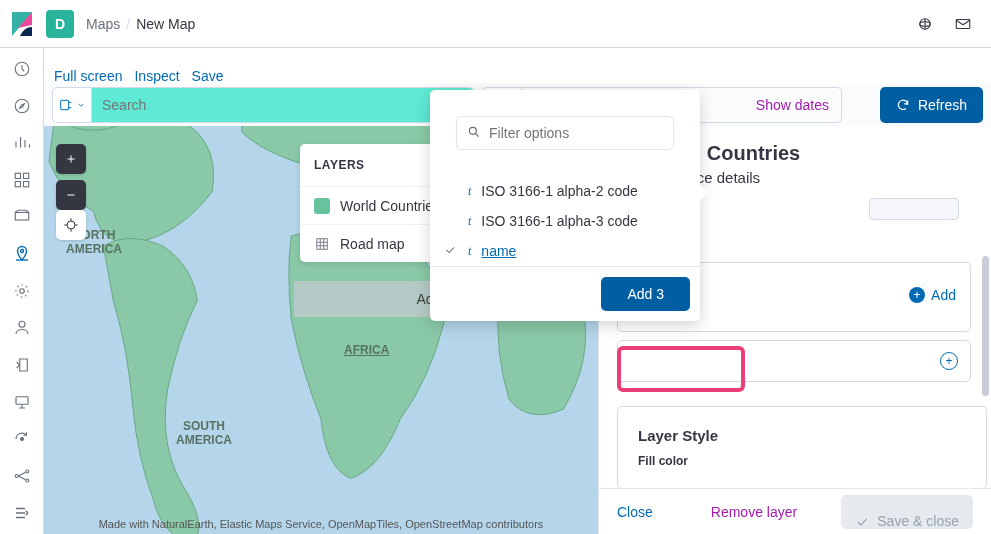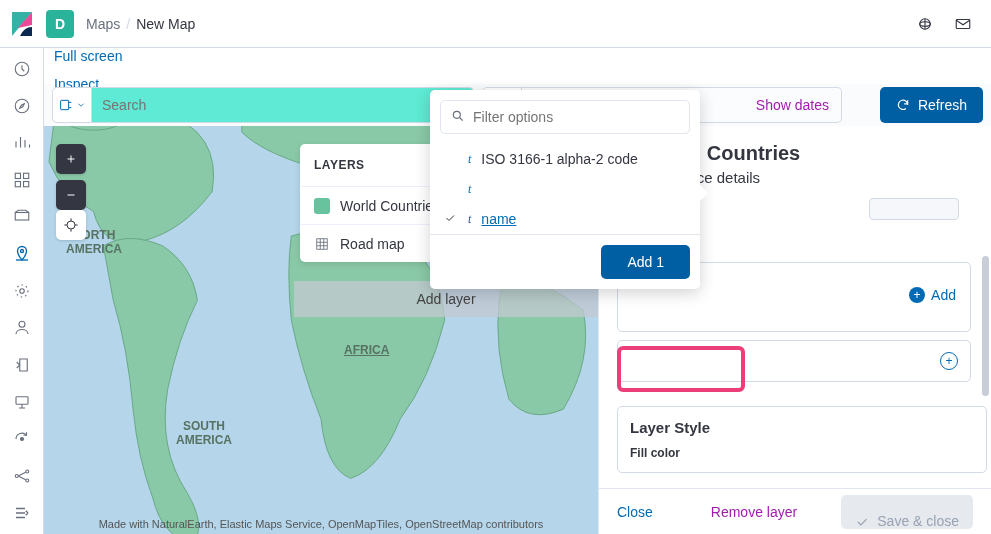--- a/index.html
+++ b/index.html
@@ -19,21 +19,21 @@
 
 .left-rail { position: absolute; top: 48px; left: 0; width: 44px; bottom: 0; border-right: 1px solid #d3dae6; display: flex; flex-direction: column; align-items: center; padding-top: 10px; gap: 14px; }
 .rail-icon { width: 24px; height: 24px; display: flex; align-items: center; justify-content: center; color: #69707d; cursor: pointer; }
 .rail-icon.active { color: #006bb4; }
 .rail-bottom { margin-top: auto; margin-bottom: 10px; }
 
 
 .main { position: absolute; top: 48px; left: 44px; right: 0; bottom: 0; }
 
 
-.action-links { height: 36px; display: flex; align-items: flex-start; padding: 0 10px; gap: 12px; flex-direction: column; }
+.action-links { height: 36px; display: flex; align-items: flex-end; padding: 0 10px; gap: 12px; }
 .action-link { color: #006bb4; font-size: 14px; cursor: pointer; }
 
 
 .query-bar { height: 42px; display: flex; align-items: center; padding: 0 8px; gap: 8px; background: #fafbfd; }
 .filter-btn { width: 40px; height: 36px; border: 1px solid #d3dae6; border-radius: 5px 0 0 5px; display: flex; align-items: center; justify-content: center; color: #006bb4; background: #fff; }
 .search-input { flex: 1; height: 36px; border: 1px solid #d3dae6; border-left: none; border-right: none; padding: 8px 10px; font-size: 14px; color: #69707d; background: #5eead4; display: flex; align-items: center; justify-content: flex-end; }
 .search-input input { border: none; background: transparent; outline:none; font-size: 14px; color:#343741; flex:1;}
 .kql-label { color: #006bb4; font-weight: 500; cursor: pointer; }
 .search-box-wrap { display: flex; flex: 1; }
 .time-btn { width: 40px; height: 36px; border: 1px solid #d3dae6; border-radius: 5px 0 0 5px; display:flex; align-items:center; justify-content:center; color:#006bb4; background:#fff;}
@@ -62,21 +62,21 @@
 .layer-swatch { width: 16px; height: 16px; border-radius: 3px; }
 .swatch-green { background: #67c29e; }
 .swatch-road { width: 16px; height: 16px; display: flex; align-items:center; justify-content:center; color:#69707d; }
 
 
 .add-layer-bar { position: absolute; top: 155px; right: 0; left: 250px; height: 36px; background: rgba(195,200,210,0.75); color: #444; display: flex; align-items:center; justify-content:center; font-size: 14px; }
 
 
 .popover { position: absolute; top: 90px; left: 430px; width: 270px; background:#fff; border-radius: 5px; box-shadow: 0 4px 16px rgba(0,0,0,0.18); z-index: 20; }
 .popover::after { content:''; position:absolute; right:-8px; top: 95px; width:0; height:0; border-top:8px solid transparent; border-bottom:8px solid transparent; border-left:8px solid #fff; }
-.popover-search { margin: 10px; height: 34px; border: 1px solid #e0e5ee; border-radius: 5px; display:flex; align-items:center; padding: 0 10px; gap: 8px; color:#69707d;}
+.popover-search { margin: 26px; height: 34px; border: 1px solid #e0e5ee; border-radius: 5px; display:flex; align-items:center; padding: 0 10px; gap: 8px; color:#69707d;}
 .popover-search input { border:none; outline:none; font-size:14px; flex:1; background:transparent;}
 .popover-item { height: 30px; display:flex; align-items:center; padding: 0 14px; gap: 10px; font-size: 14px; cursor:pointer;}
 .popover-item .check { width: 14px; color:#343741; }
 .popover-item .t-icon { color:#006bb4; font-style:italic; font-family: Georgia, serif; font-size:12px;}
 .popover-item.selected .label { text-decoration: underline; color:#006bb4; }
 .popover-footer { border-top: 1px solid #e0e5ee; padding: 10px; display:flex; justify-content:flex-end; }
 .add1-btn { background: #005ea2; color:#fff; border-radius: 5px; height: 34px; padding: 0 26px; display:flex; align-items:center; font-weight:500; cursor:pointer; }
 .highlight-box { position: absolute; border: 4px solid #ec3f7a; border-radius: 6px; pointer-events: none; z-index: 21; }
 
 
@@ -86,21 +86,21 @@
 .panel-title-row { display:flex; align-items:center; gap: 10px; }
 .vector-icon { color:#006bb4; }
 .panel-title { font-size: 20px; font-weight: 700; }
 .source-details { margin-top: 4px; margin-left: 28px; display:flex; align-items:center; gap:8px; font-size: 15px; cursor:pointer;}
 .peek-card { position: absolute; right: 32px; top: 72px; width: 90px; height: 22px; border:1px solid #d3dae6; border-radius:4px; background:#f5f7fa; }
 .mid-card { position: absolute; right: 20px; left: 18px; top: 136px; height: 70px; border:1px solid #d3dae6; border-radius:5px; }
 .mid-card-content { position:absolute; right: 14px; top: 24px; display:flex; align-items:center; gap:6px; color:#006bb4; font-size:14px; cursor:pointer;}
 .circle-plus { width:16px; height:16px; border-radius:50%; background:#006bb4; color:#fff; display:flex; align-items:center; justify-content:center; font-size:12px; line-height:1;}
 .mid-card2 { position: absolute; right: 20px; left: 18px; top: 214px; height: 42px; border:1px solid #d3dae6; border-radius:5px; display:flex; align-items:center; justify-content:flex-end; padding: 0 12px;}
 .plus-circle-outline { width:18px; height:18px; border-radius:50%; border:1.5px solid #006bb4; color:#006bb4; display:flex; align-items:center; justify-content:center; font-size:12px; cursor:pointer;}
-.layer-style-section { position:absolute; left:18px; right:4px; top: 280px; border:1px solid #d3dae6; border-radius:5px; padding: 12px;}
+.layer-style-section { position:absolute; left:18px; right:4px; top: 280px; border:1px solid #d3dae6; border-radius:5px; padding: 20px;}
 .layer-style-title { font-weight:700; font-size:15px; }
 .fill-color-label { font-size:12px; font-weight:600; margin-top:10px; }
 .config-footer { position:absolute; bottom:0; left:0; right:0; height:46px; border-top:1px solid #e0e5ee; display:flex; align-items:center; padding: 0 18px; gap: 18px; background:#fff;margin-top:44px;}
 .link-close { color:#006bb4; cursor:pointer; }
 .link-remove { color:#a21caf; cursor:pointer; margin-left: 40px; }
 .save-close-btn { margin-left:auto; height:34px; padding: 0 14px; background:#e6eaee; color:#98a2b3; border-radius:5px; display:flex; align-items:flex-end; gap:8px; }
 </style>
 </head>
 <body>
 
@@ -391,25 +391,26 @@
     <input placeholder="Filter options" style="">
   </div>
   <div class="popover-item">
     <span class="check"></span>
       <span class="t-icon">t</span>
     <span class="label">ISO 3166-1 alpha-2 code</span>
   </div>
   <div class="popover-item">
     <span class="check"></span>
       <span class="t-icon">t</span>
+    <span class="label">ISO 3166-1 alpha-3 code</span>
   </div>
   <div class="popover-item selected">
     <span class="check"><svg width="12" height="12" viewBox="0 0 24 24" fill="none" stroke="currentColor" stroke-width="2">
           <path d="M5 12l5 5L20 7"></path>
         </svg></span>
     <span class="t-icon">t</span>
     <span class="label">name</span>
   </div>
   <div class="popover-footer">
-    <div class="add1-btn">Add 1</div>
+    <div class="add1-btn">Add 3</div>
   </div>
 </div>
 <div class="highlight-box" style="top:346px; left:617px; width:128px; height:46px;"></div>
 
 </body></html>

